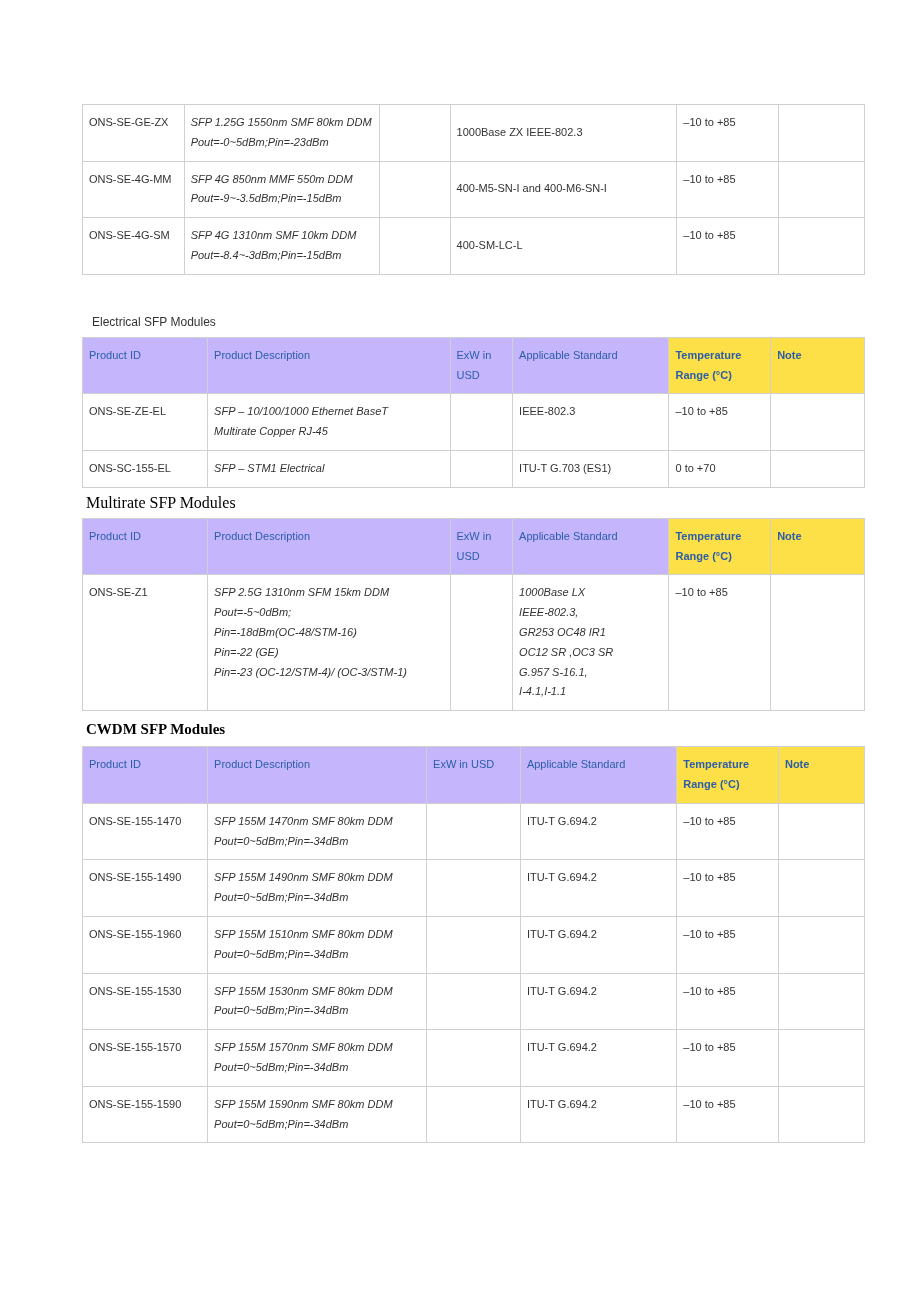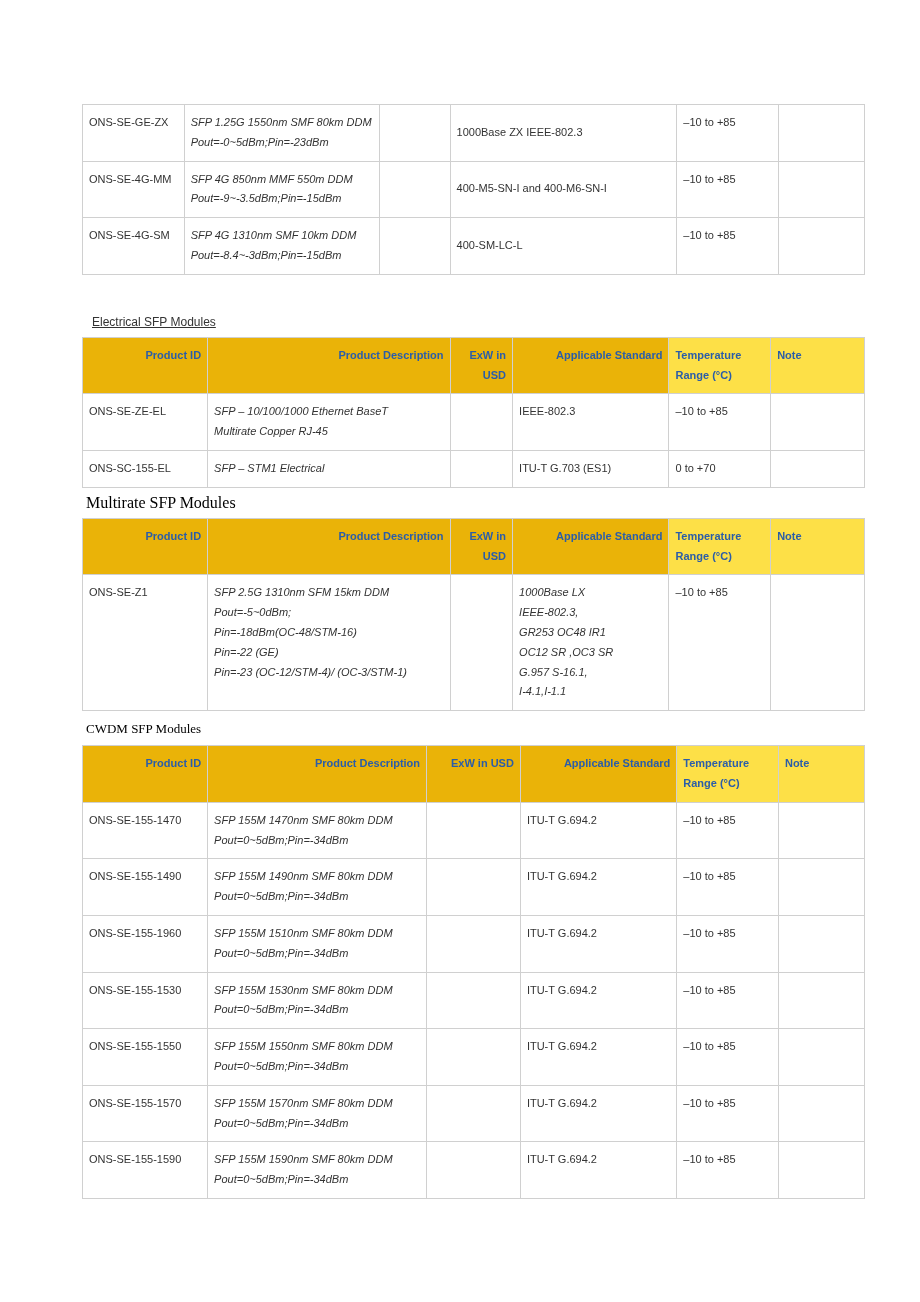--- a/index.html
+++ b/index.html
@@ -27,47 +27,45 @@
     border: 1px solid #d0d0d0;
     padding: 8px 6px;
     text-align: left;
     vertical-align: top;
     font-size: 11px;
     line-height: 1.8;
     word-wrap: break-word;
   }
   .hdr-cell {
     color: #2b5da8;
-    font-weight: bold;
+    font-weight: normal;
     font-size: 11px;
-    background: #eab308;
-    text-align: right;
+    background: #c4b5fd;
   }
   .hdr-blue {
     background: #fde047;
     color: #2b5da8;
     font-weight: bold;
     font-size: 11px;
   }
   .section-title {
     font-size: 12px;
     margin: 40px 0 8px 10px;
     color: #333;
-    text-decoration: underline;
   }
   .section-title-serif {
     font-family: "Times New Roman", serif;
     font-size: 16px;
     margin: 6px 0 6px 4px;
     color: #000;
   }
   .section-title-bold {
     font-family: "Times New Roman", serif;
-    font-size: 13px;
-    font-weight: normal;
+    font-size: 15px;
+    font-weight: bold;
     margin: 10px 0 8px 4px;
     color: #000;
   }
   .multi-line span { display:block;font-style:italic; }
 </style>
 </head>
 <body>
 
 <div class="page">
 
@@ -291,33 +289,20 @@
               <span>SFP 155M 1530nm SMF 80km DDM</span>
               <span>Pout=0~5dBm;Pin=-34dBm</span>
             </div>
           </td>
           <td></td>
           <td>ITU-T G.694.2</td>
           <td>–10 to +85</td>
           <td></td>
         </tr>
         <tr>
-          <td>ONS-SE-155-1550</td>
-          <td>
-            <div class="multi-line">
-              <span>SFP 155M 1550nm SMF 80km DDM</span>
-              <span>Pout=0~5dBm;Pin=-34dBm</span>
-            </div>
-          </td>
-          <td></td>
-          <td>ITU-T G.694.2</td>
-          <td>–10 to +85</td>
-          <td></td>
-        </tr>
-        <tr>
           <td>ONS-SE-155-1570</td>
           <td>
             <div class="multi-line">
               <span>SFP 155M 1570nm SMF 80km DDM</span>
               <span>Pout=0~5dBm;Pin=-34dBm</span>
             </div>
           </td>
           <td></td>
           <td>ITU-T G.694.2</td>
           <td>–10 to +85</td>

